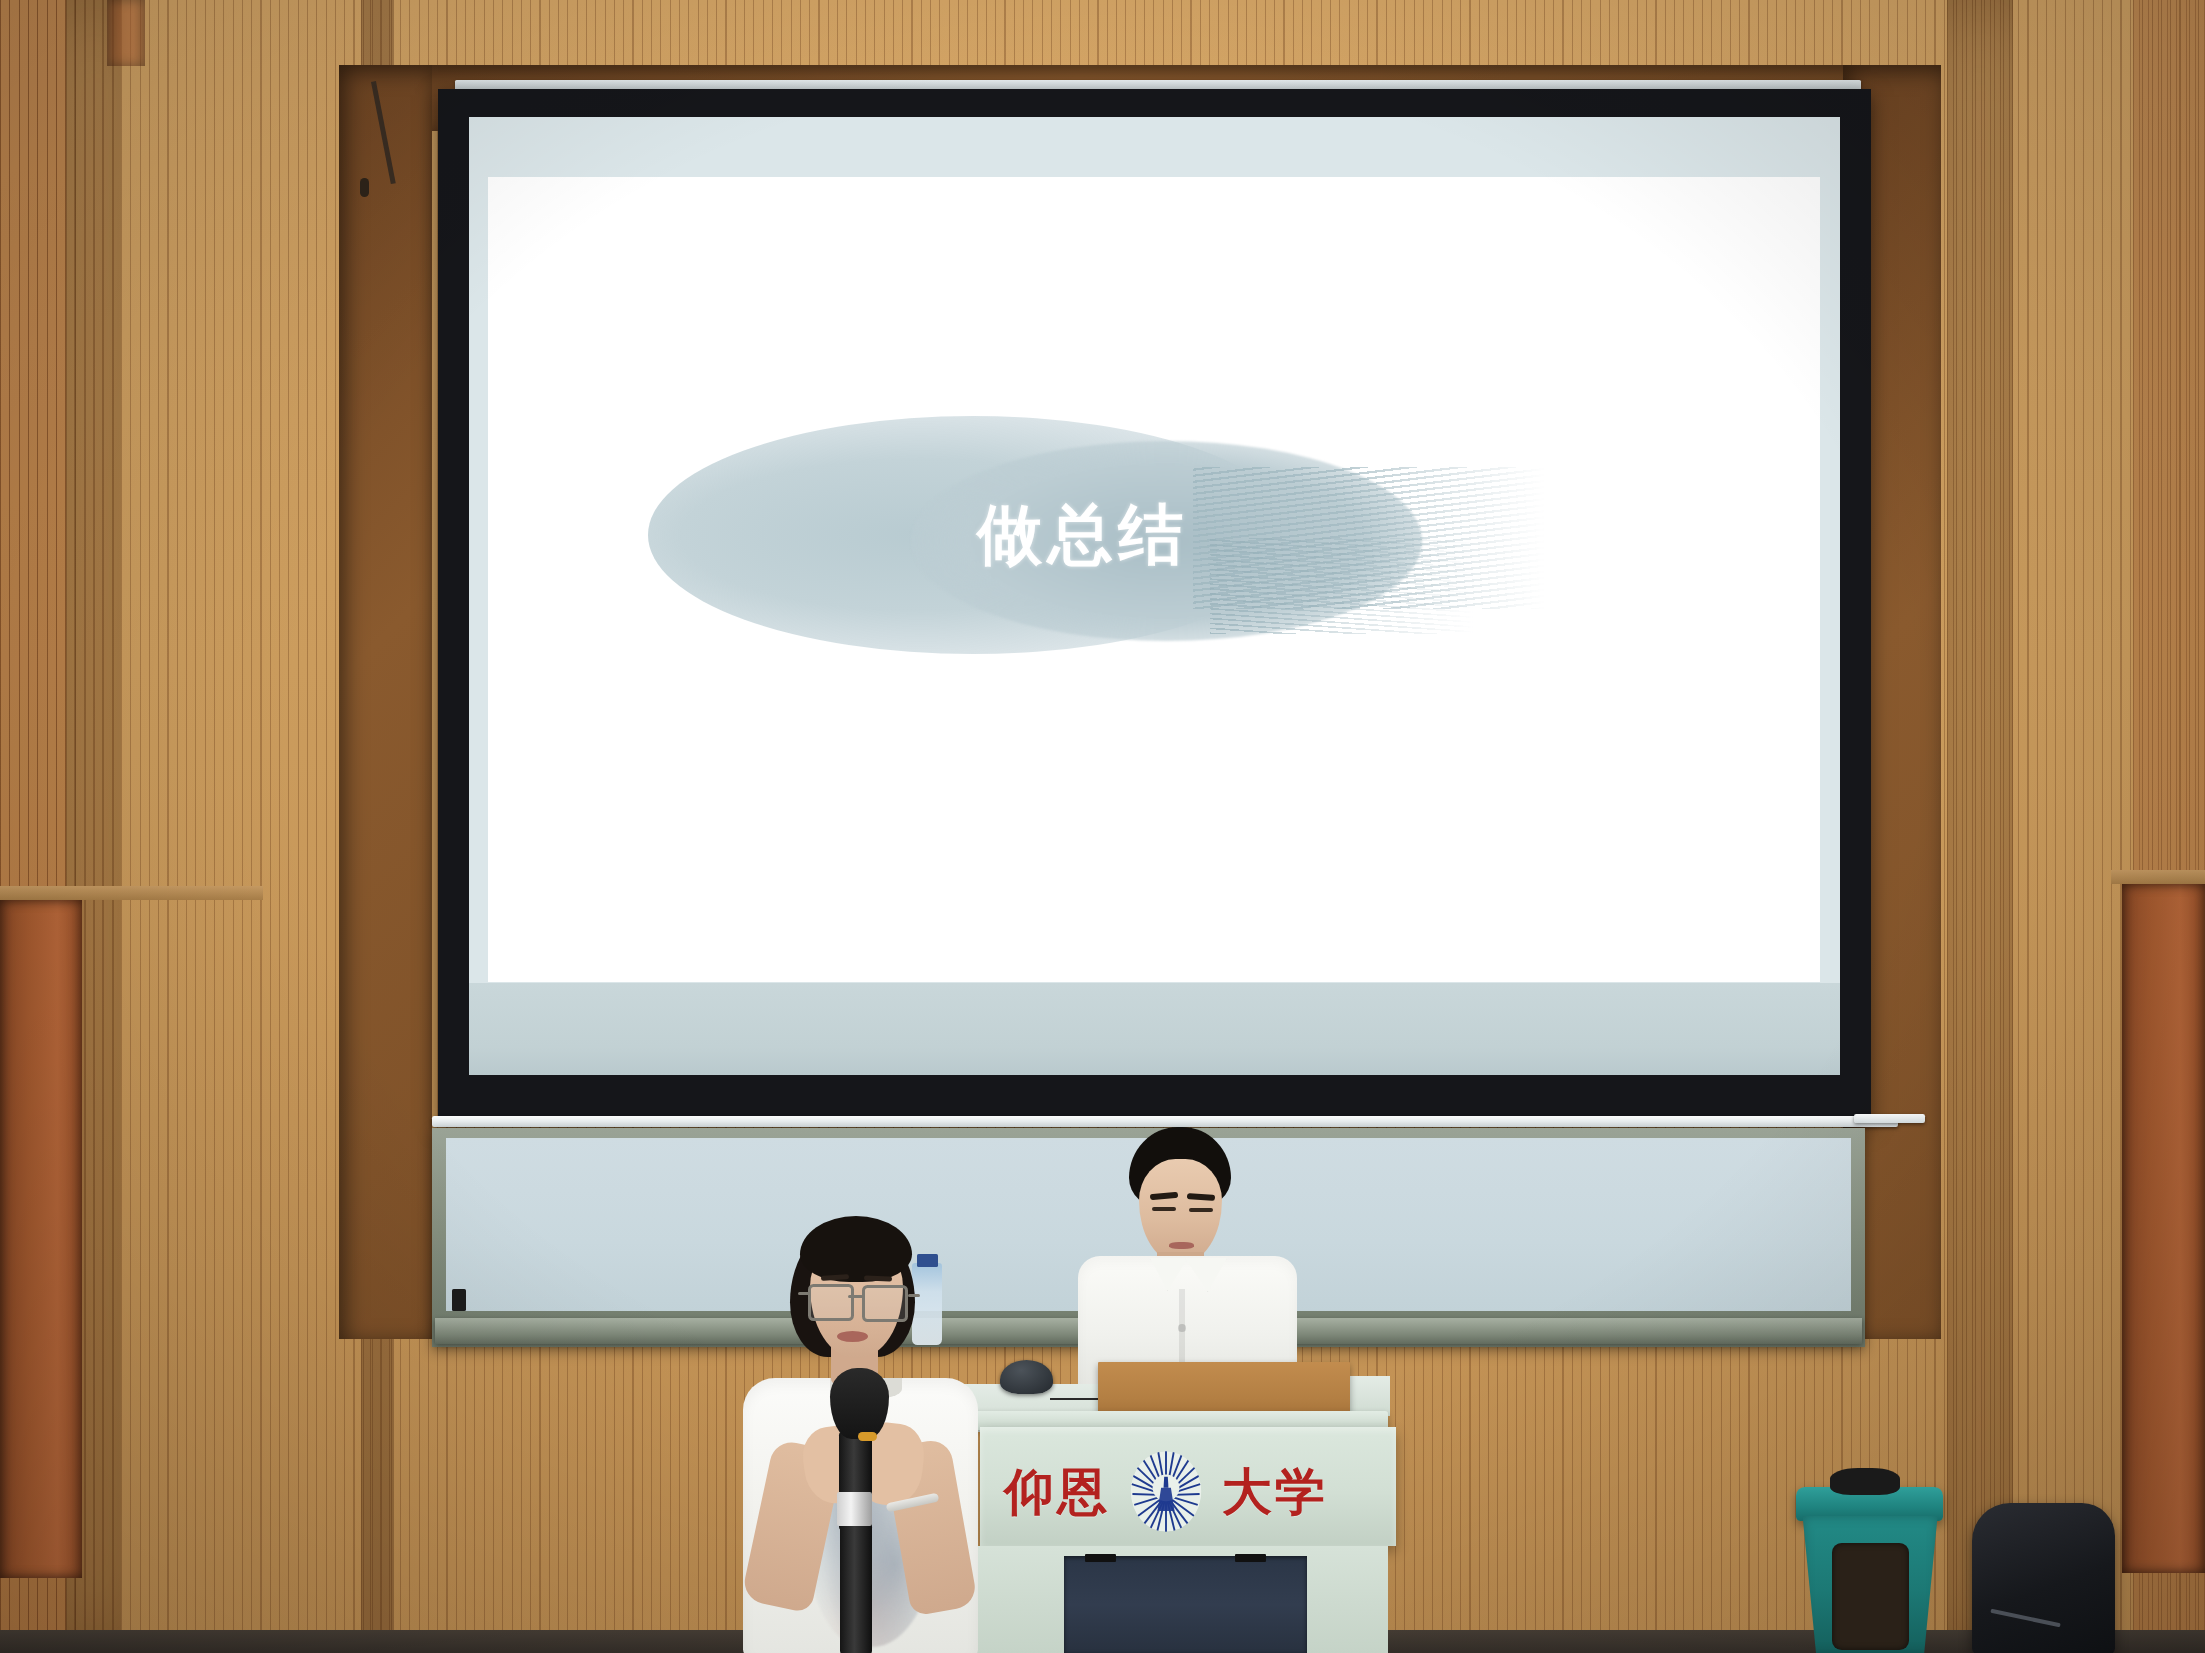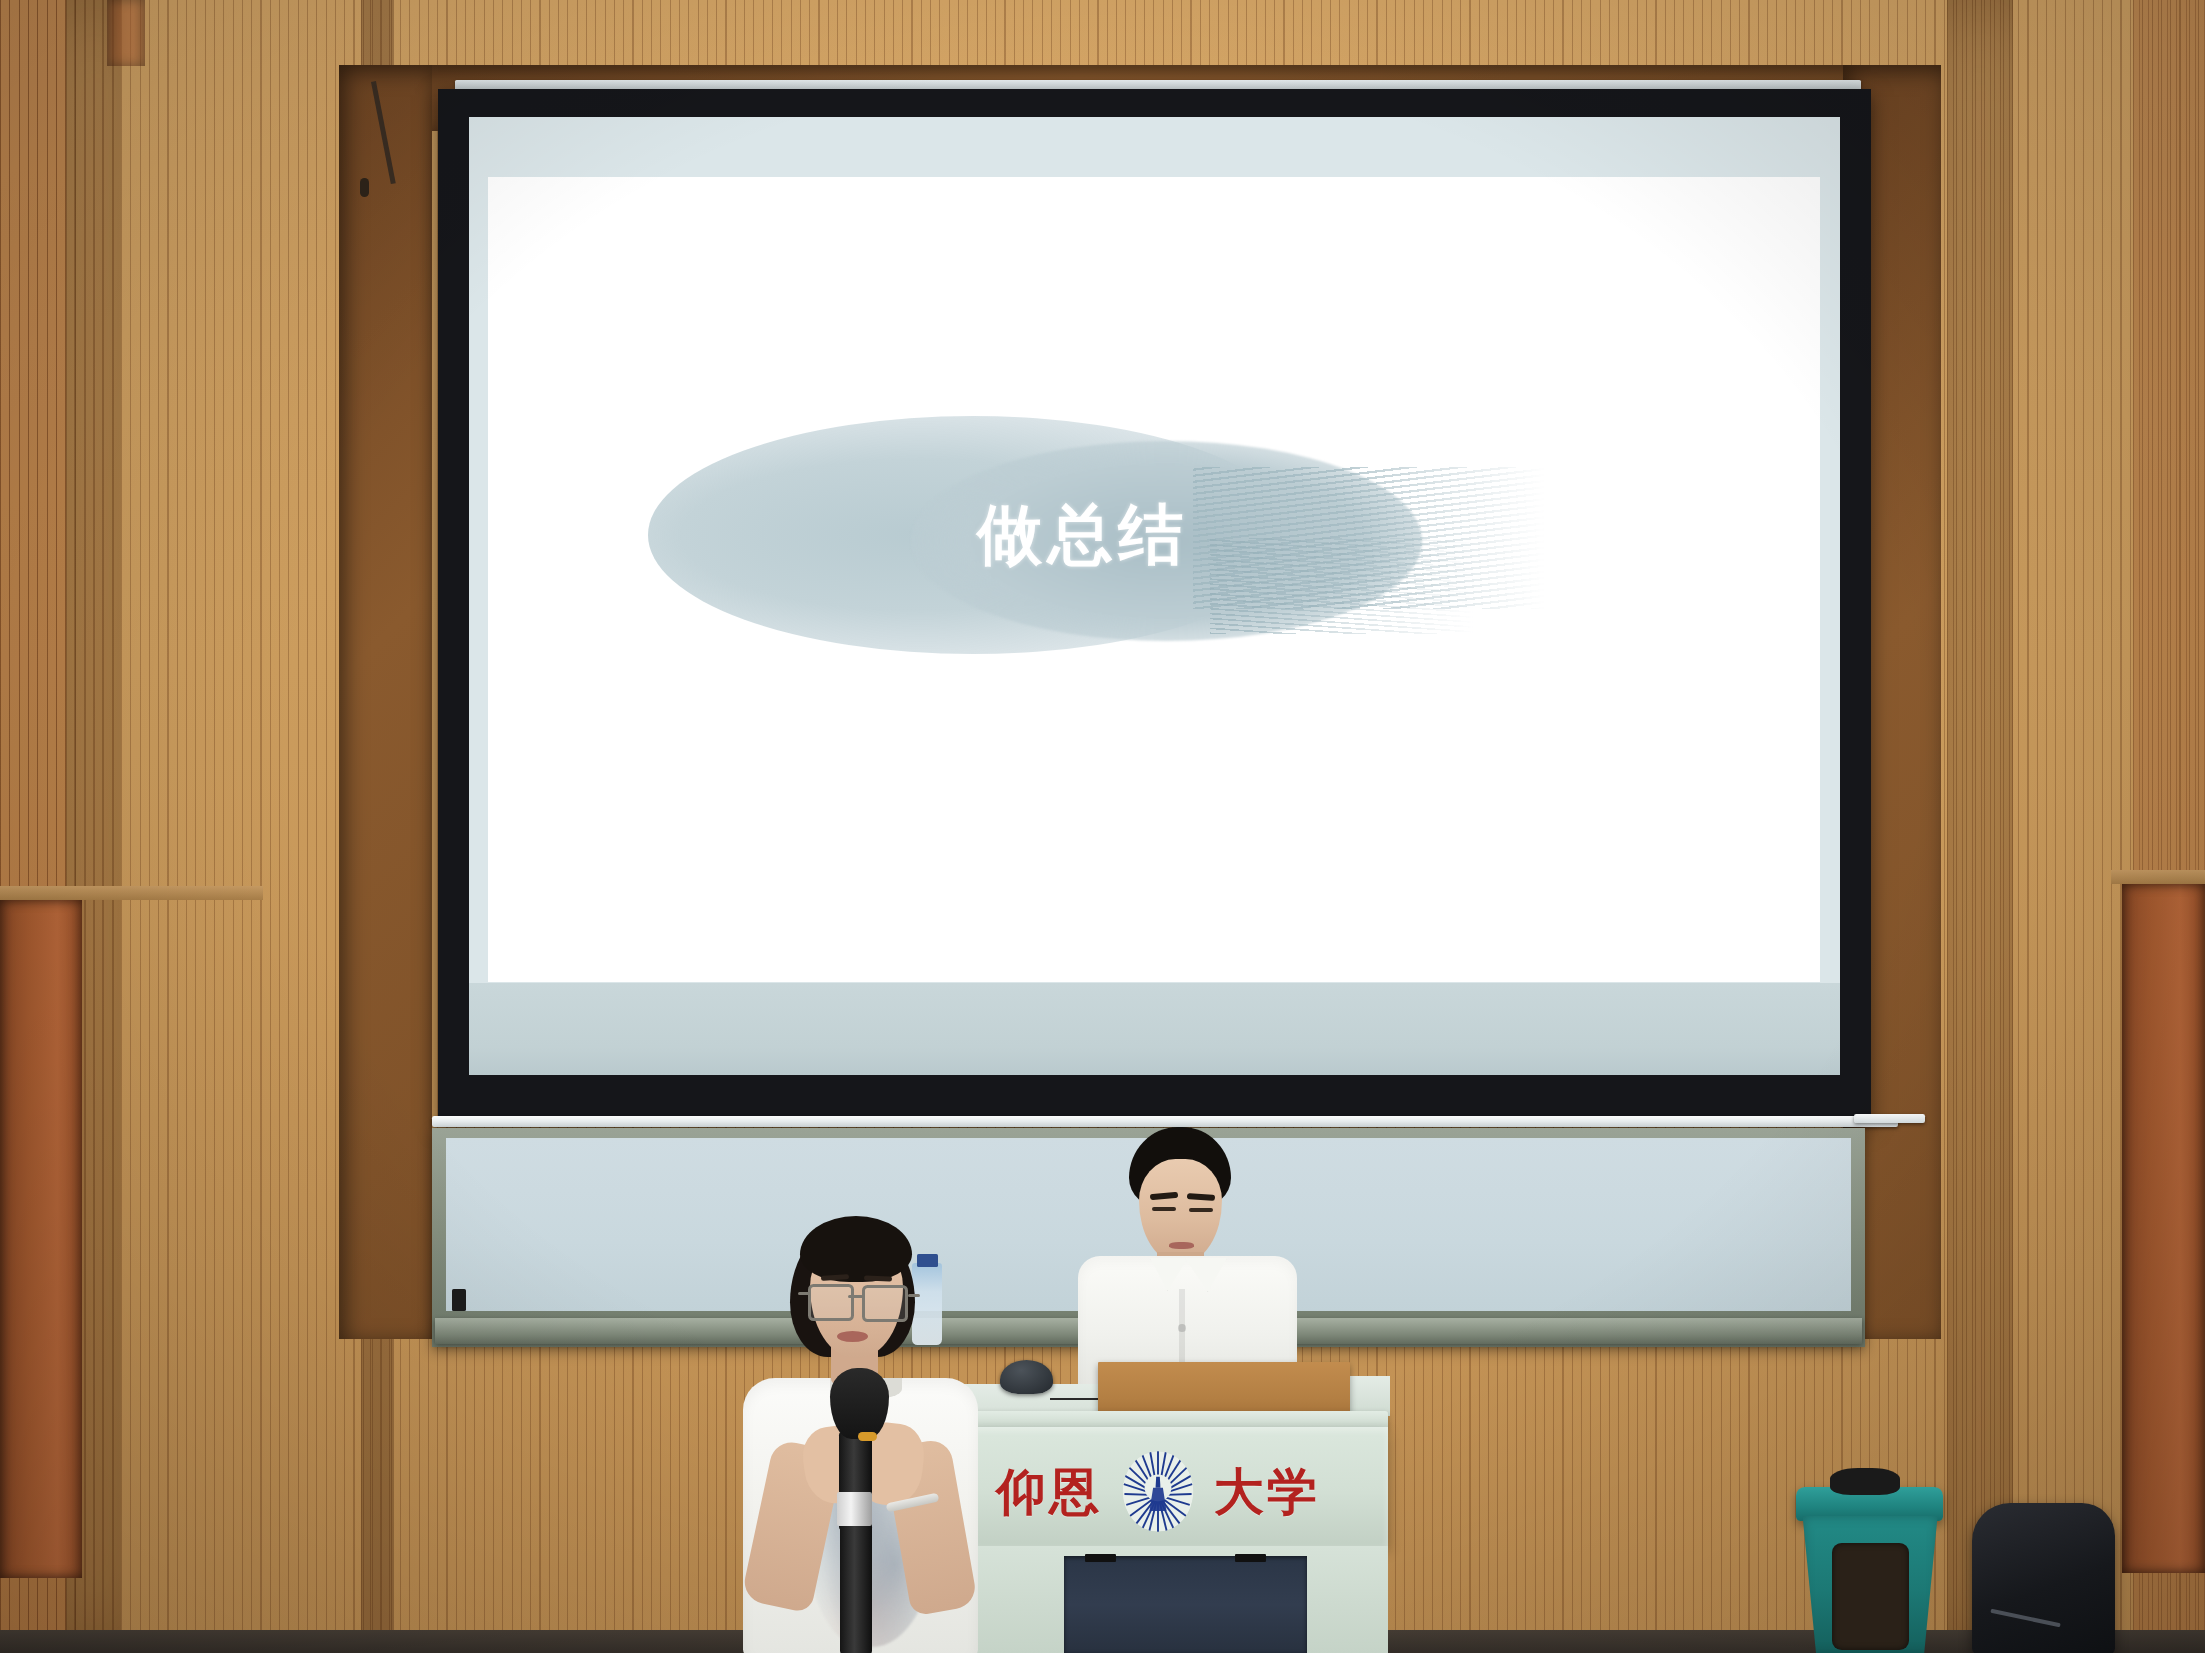--- a/index.html
+++ b/index.html
@@ -270,21 +270,21 @@
   <div class="mini-cable" style="left:1050px;top:1373px;width:115px;height:25px;z-index:8;"></div>
 
   <div class="desk-board" style="left:1098px;top:1362px;width:252px;height:61px;z-index:8;"></div>
   <div class="desk-shelf" style="left:1324px;top:1376px;width:66px;height:40px;z-index:7;"></div>
 
   <div class="bottle" style="left:912px;top:1263px;width:29.5px;height:82px;z-index:6;"></div>
   <div class="bottle-cap" style="left:917px;top:1254px;width:21px;height:13px;z-index:6;"></div>
 
   <div class="podium" style="left:972px;top:1411px;width:416px;height:243px;z-index:9;">
     <div class="podium-top" style="left:0;top:0;width:416px;height:18.6px;border-radius:3.3px 3.3px 0 0;"></div>
-    <div class="podium-face" style="left:0;top:16.4px;width:416px;height:119px;">
+    <div class="podium-face" style="left:8px;top:16.4px;width:416px;height:119px;">
       <div class="podium-text" style="left:24px;top:23px;">
         <span class="podium-han">仰恩</span>
         <span class="uni-logo">
           <svg viewBox="0 0 120 136" xmlns="http://www.w3.org/2000/svg">
             <defs>
               <clipPath id="ring">
                   <ellipse cx="60" cy="68" rx="58" ry="66"></ellipse>
                 </clipPath>
             </defs>
             <g clip-path="url(#ring)">

